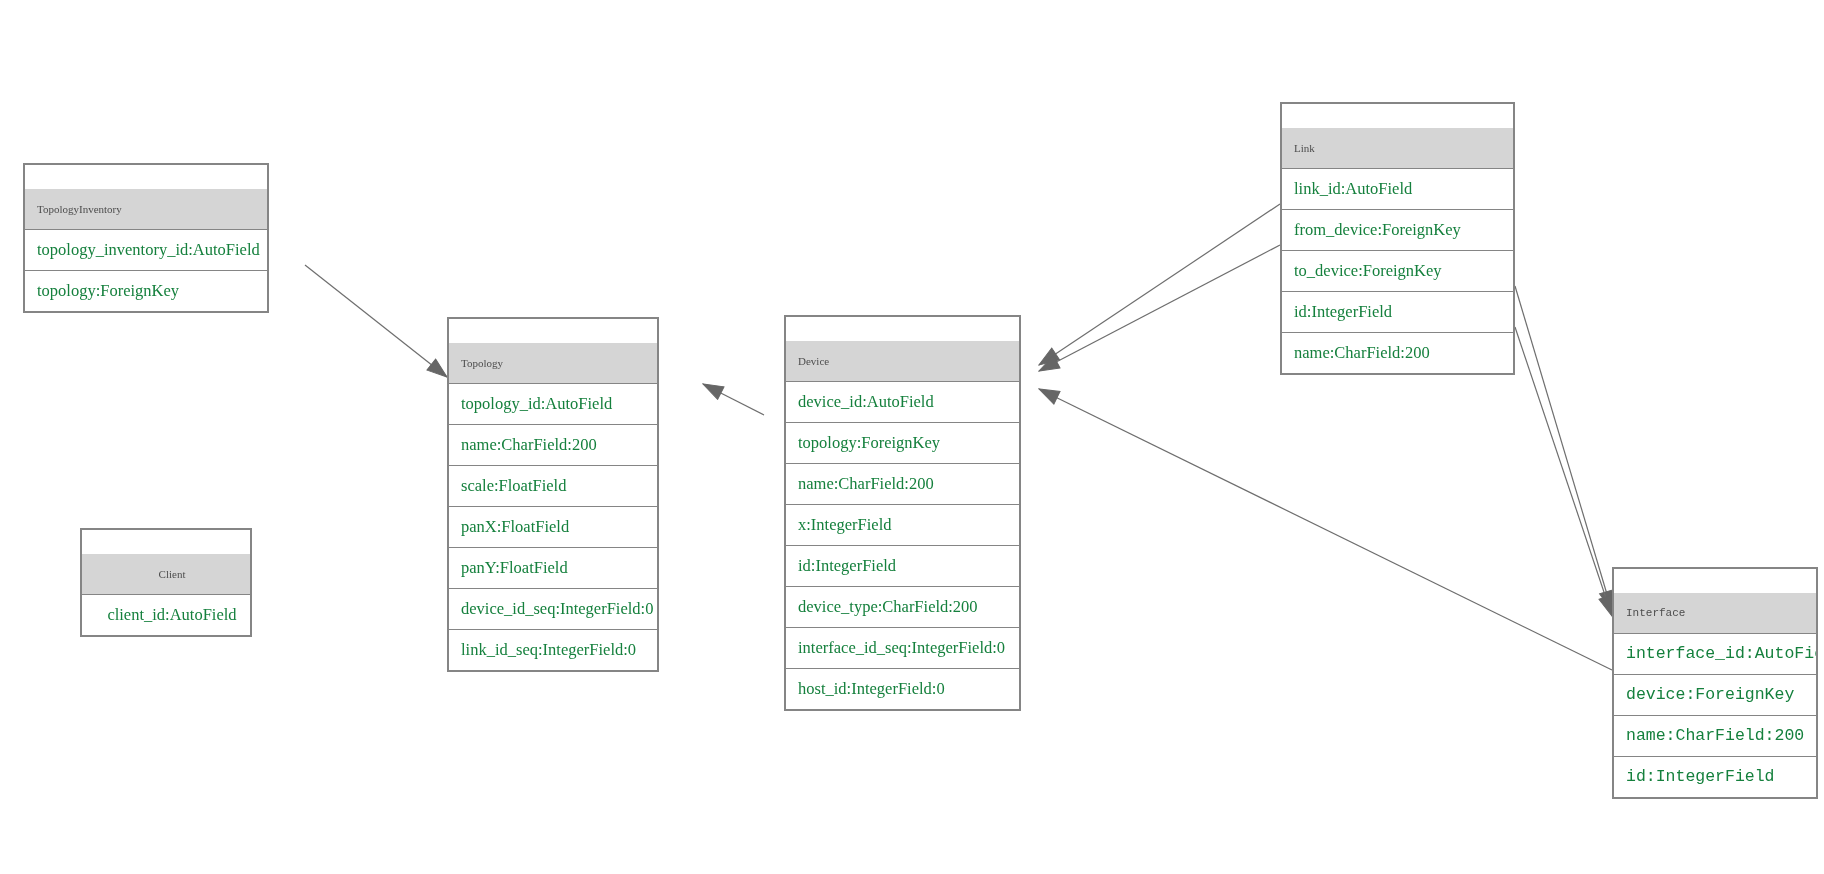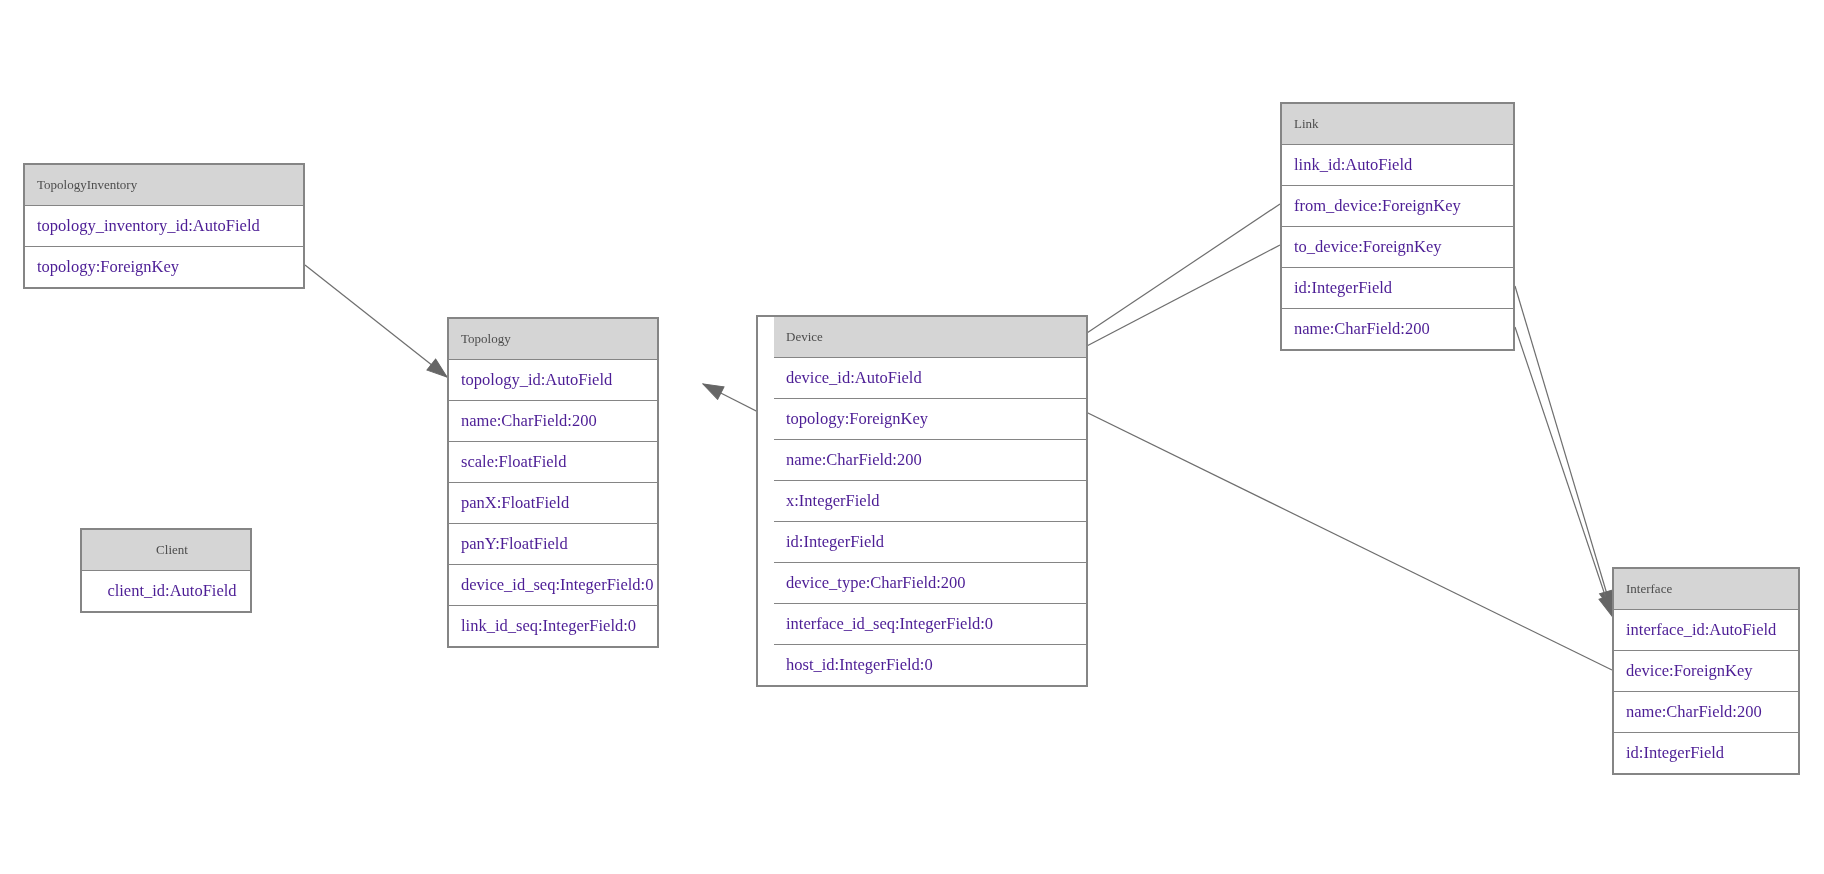--- a/index.html
+++ b/index.html
@@ -31,32 +31,33 @@
     background: #ffffff;
     border: 2px solid #858585;
     box-sizing: border-box;
   }
   .hdr {
     height: 40px;
     line-height: 40px;
     background: #d5d5d5;
     border-bottom: 1px solid #858585;
     padding-left: 12px;
-    font-size: 13px;
+    font-size: 11px;
     color: #4d4d4d;
     white-space: nowrap;
     overflow: hidden;
+    margin-top: 24px;
   }
   .row {
     height: 40px;
     line-height: 40px;
     border-bottom: 1px solid #858585;
     padding-left: 12px;
     font-size: 16.5px;
-    color: #4c1d95;
+    color: #15803d;
     background: #ffffff;
     white-space: nowrap;
     overflow: hidden;
   }
   .row:last-child {
     border-bottom: none;
   }
 </style>
 </head>
 <body>
@@ -70,59 +71,59 @@
     </defs>
   <line x1="305" y1="265" x2="447" y2="377" marker-end="url(#arrow)"></line>
       <line x1="764" y1="415" x2="703" y2="384" marker-end="url(#arrow)"></line>
       <line x1="1280" y1="204" x2="1039" y2="365" marker-end="url(#arrow)"></line>
       <line x1="1280" y1="245" x2="1039" y2="371" marker-end="url(#arrow)"></line>
       <line x1="1612" y1="670" x2="1039" y2="389" marker-end="url(#arrow)"></line>
       <line x1="1515" y1="286" x2="1612" y2="611" marker-end="url(#arrow)"></line>
       <line x1="1515" y1="327" x2="1612" y2="616" marker-end="url(#arrow)"></line>
     </svg>
   <div id="tables">
-      <div class="tbl" style="left: 23px; top: 163px; width: 282px;">
+      <div class="tbl" style="left: 23px; top: 163px; width: 246px;">
         <div class="hdr">TopologyInventory</div>
         <div class="row">topology_inventory_id:AutoField</div>
         <div class="row">topology:ForeignKey</div>
       </div>
       <div class="tbl" style="left: 447px; top: 317px; width: 212px;">
         <div class="hdr">Topology</div>
         <div class="row">topology_id:AutoField</div>
         <div class="row">name:CharField:200</div>
         <div class="row">scale:FloatField</div>
         <div class="row">panX:FloatField</div>
         <div class="row">panY:FloatField</div>
         <div class="row">device_id_seq:IntegerField:0</div>
         <div class="row">link_id_seq:IntegerField:0</div>
       </div>
       <div class="tbl" style="left: 80px; top: 528px; width: 172px; text-align: center;">
         <div class="hdr">Client</div>
         <div class="row">client_id:AutoField</div>
       </div>
-      <div class="tbl" style="left: 756px; top: 315px; width: 332px; padding-left: 16px;">
+      <div class="tbl" style="left: 784px; top: 315px; width: 237px;">
         <div class="hdr">Device</div>
         <div class="row">device_id:AutoField</div>
         <div class="row">topology:ForeignKey</div>
         <div class="row">name:CharField:200</div>
         <div class="row">x:IntegerField</div>
         <div class="row">id:IntegerField</div>
         <div class="row">device_type:CharField:200</div>
         <div class="row">interface_id_seq:IntegerField:0</div>
         <div class="row">host_id:IntegerField:0</div>
       </div>
       <div class="tbl" style="left: 1280px; top: 102px; width: 235px;">
         <div class="hdr">Link</div>
         <div class="row">link_id:AutoField</div>
         <div class="row">from_device:ForeignKey</div>
         <div class="row">to_device:ForeignKey</div>
         <div class="row">id:IntegerField</div>
         <div class="row">name:CharField:200</div>
       </div>
-      <div class="tbl" style="left: 1612px; top: 567px; width: 188px;">
+      <div class="tbl" style="left: 1612px; top: 567px; width: 206px; font-family: Liberation Mono, monospace;">
         <div class="hdr">Interface</div>
         <div class="row">interface_id:AutoField</div>
         <div class="row">device:ForeignKey</div>
         <div class="row">name:CharField:200</div>
         <div class="row">id:IntegerField</div>
       </div>
     </div>
 </div>
 
 </body></html>

